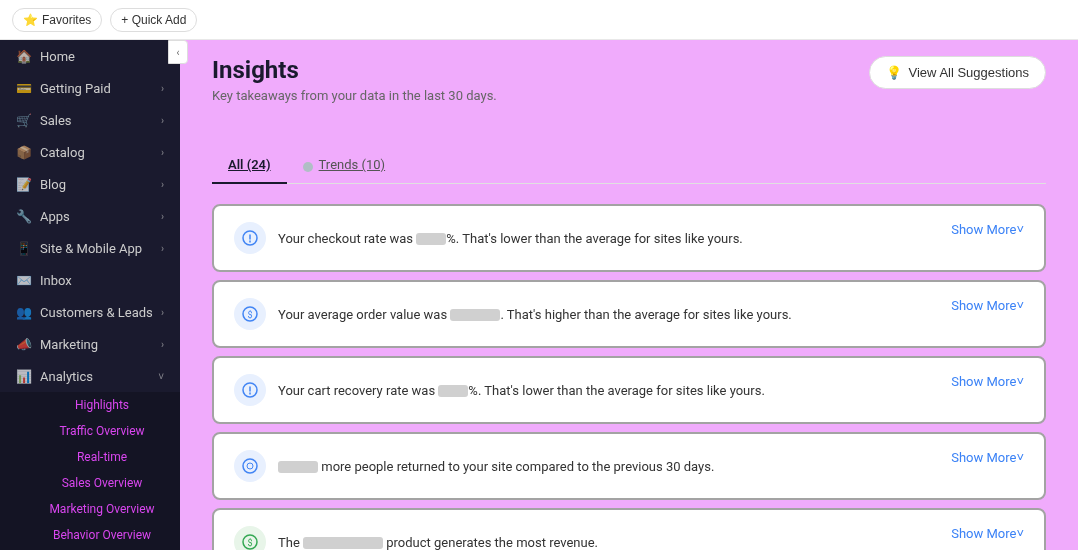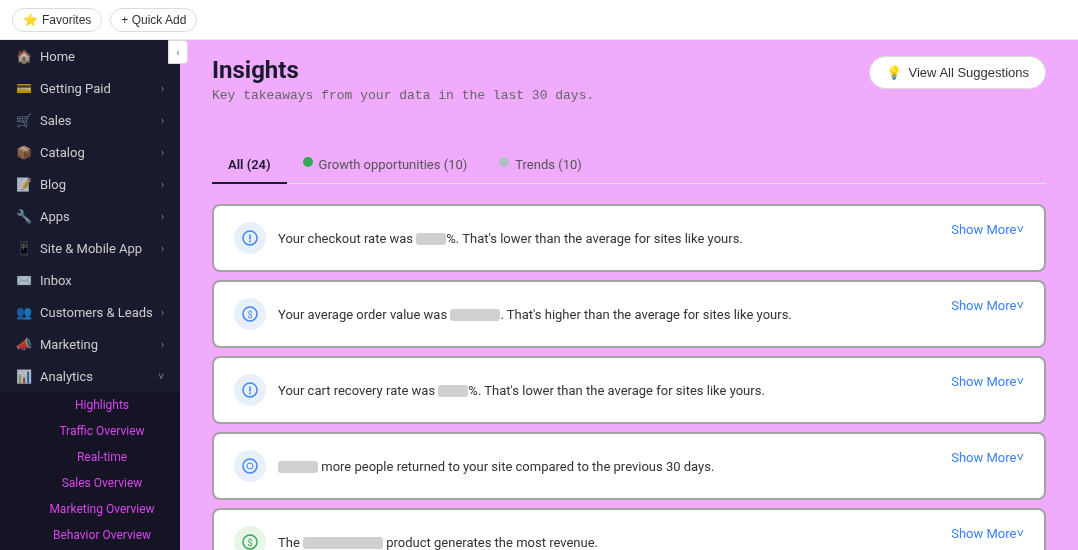--- a/index.html
+++ b/index.html
@@ -37,39 +37,40 @@
     .submenu-item {
       padding: 6px 16px 6px 40px; cursor: pointer; font-size: 12px; color: #d946ef;
       transition: background 0.15s;
       text-align: center;
     }
 
     
     .main { flex: 1; overflow-y: auto; padding: 56px 32px 32px 32px; background: #f0abfc; }
 
     .page-title { font-size: 24px; font-weight: 700; color: #1a1a2e; margin-bottom: 4px; }
-    .page-subtitle { font-size: 13px; color: #666; margin-bottom: 24px; font-family: Liberation Mono, monospace; }
+    .page-subtitle { font-size: 13px; color: #666; margin-bottom: 24px; }
 
     
     .view-all-btn {
       display: flex; align-items: center; gap: 6px;
       padding: 8px 16px; border-radius: 20px; border: 1px solid #ddd;
       background: #fff; cursor: pointer; font-size: 13px; color: #333;
     }
 
     
     .main-header { display: flex; align-items: flex-start; justify-content: space-between; margin-bottom: 20px; }
 
     
     .tabs { display: flex; gap: 0; border-bottom: 1px solid #e0e0e0; margin-bottom: 20px; }
     .tab {
-      display: flex; align-items: flex-start; gap: 6px;
+      display: flex; align-items: flex-end; gap: 6px;
       padding: 10px 16px; cursor: pointer; font-size: 13px; color: #555;
       border-bottom: 2px solid transparent; margin-bottom: -1px;
       white-space: nowrap;
+      text-decoration: underline;
     }
     .tab.active { color: #1a1a2e; border-bottom-color: #1a1a2e; font-weight: 600; }
     .tab-dot { width: 10px; height: 10px; border-radius: 50%; }
 
     
     .insight-card {
       background: #fff; border-radius: 8px; border: 2px solid #a3a3a3;
       padding: 16px 20px; margin-bottom: 8px;
       display: flex; align-items: flex-start; justify-content: space-between;
     }
@@ -210,24 +211,20 @@
       <span>💡</span>
       <span>View All Suggestions</span>
     </button>
   </div>
 
   <div class="tabs">
     <div class="tab active">
       <span>All (24)</span>
     </div>
     <div class="tab">
-      <span class="tab-dot" style="background:#34a853;"></span>
-      <span>Growth opportunities (10)</span>
-    </div>
-    <div class="tab">
       <span class="tab-dot" style="background:#b0bec5;"></span>
       <span>Trends (10)</span>
     </div>
   </div>
 
   <div>
 
     <div class="insight-card">
       <div class="insight-left">
         <div class="insight-icon blue">

